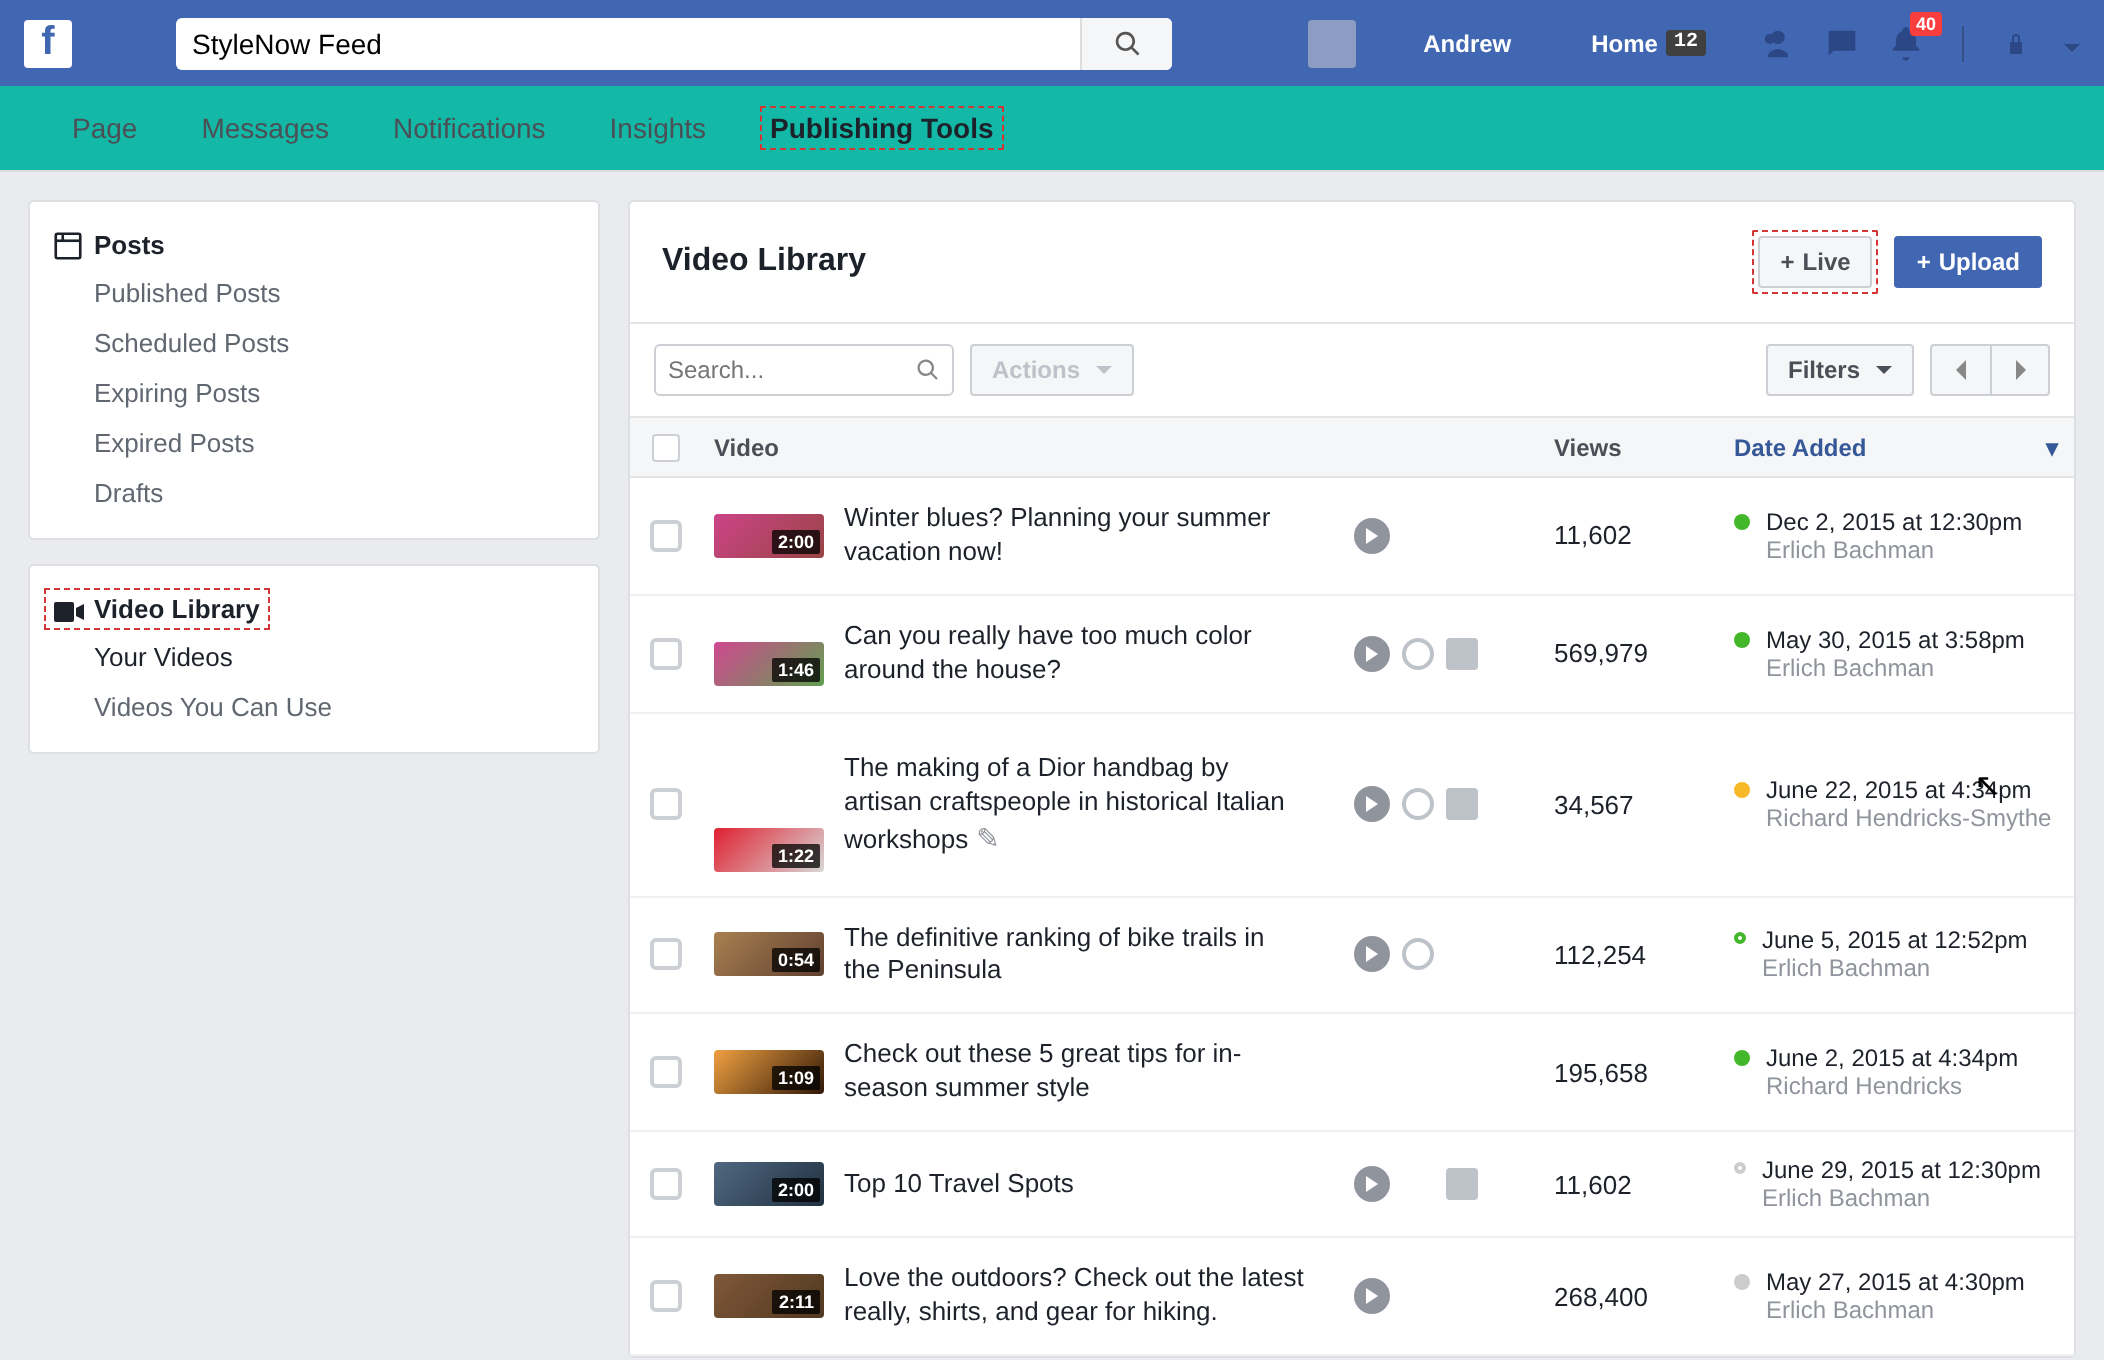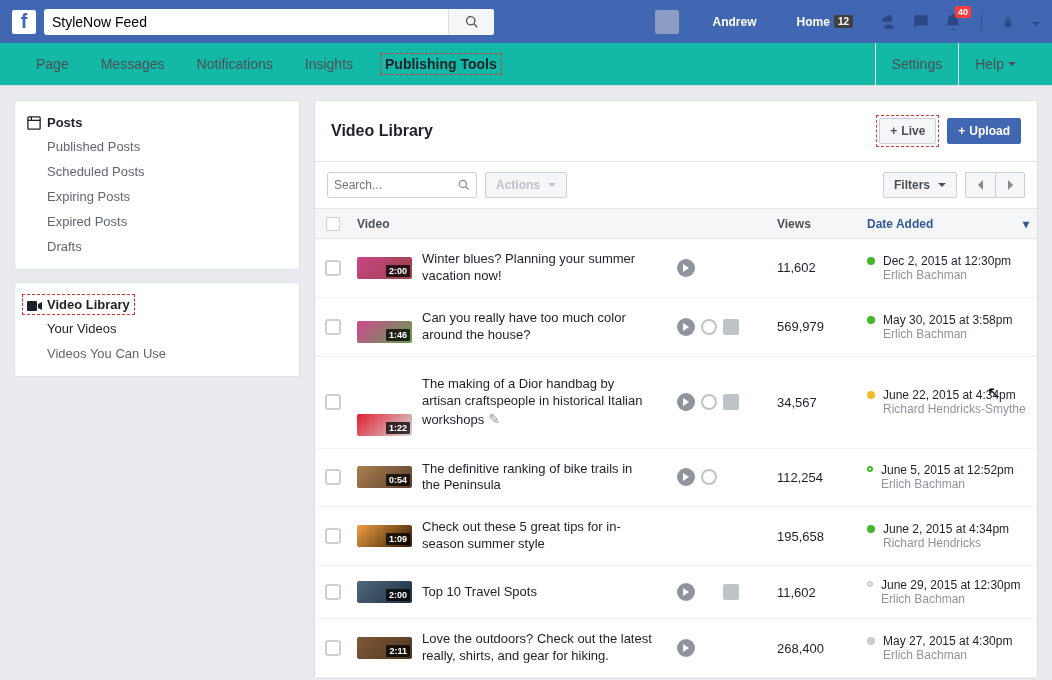--- a/index.html
+++ b/index.html
@@ -1,27 +1,27 @@
 <!DOCTYPE html>
 <html><head>
 <meta charset="utf-8">
 <style>
 * { margin: 0; padding: 0; box-sizing: border-box; }
 body { font-family: Helvetica, Arial, sans-serif; font-size: 13px; color: #1d2129; background: #e9ebee; width: 1052px; height: 680px; overflow: hidden; }
 
 
 .topbar { background: #4267b2; height: 43px; display: flex; align-items: center; padding: 0 12px; }
 .fb-logo { width: 24px; height: 24px; background: #fff; color: #4267b2; font-weight: bold; font-size: 20px; display: flex; align-items: center; justify-content: center; border-radius: 2px; margin-right: 8px; }
-.search-wrap { display: flex; align-items: center; background: #fff; border-radius: 3px; height: 26px; width: 450px; }
+.search-wrap { display: flex; align-items: center; background: #fff; border-radius: 3px; height: 26px; width: 498px; margin-left: 44px; }
 .search-input { border: none; padding: 0 8px; flex: 1; font-size: 14px; outline: none; background: transparent; }
 .search-btn { width: 46px; height: 26px; background: #f5f6f7; border-left: 1px solid #ddd; display: flex; align-items: center; justify-content: center; border-top-right-radius: 3px; border-bottom-right-radius: 3px; }
 .topbar-right { margin-left: auto; display: flex; align-items: center; gap: 8px; color: #fff; }
 .avatar-sm { width: 24px; height: 24px; background: #8b9dc3; border-radius: 2px; }
 .topbar-link { color: #fff; font-weight: 600; font-size: 12px; padding: 0 6px; cursor: pointer; display:flex;align-items:center;gap:4px;margin-left:20px;}
-.home-badge { background: #404040; color: #fff; font-size: 10px; padding: 1px 4px; border-radius: 2px; }
+.home-badge { background: #404040; color: #fff; font-size: 10px; padding: 1px 4px; border-radius: 2px; font-family: Liberation Mono, monospace; }
 .topbar-icons { display: flex; align-items: center; gap: 12px; margin-left: 12px; }
 .top-icon { color: #2b4785; position: relative; }
 .top-icon svg { fill: #2b4785; }
 .notif-badge { position: absolute; top: -6px; right: -8px; background: #fa3e3e; color: #fff; font-size: 9px; font-weight: bold; padding: 1px 3px; border-radius: 2px; }
 .divider-v { width: 1px; height: 18px; background: #355089; margin: 0 6px; }
 
 
 .tabsbar { background: #14b8a6; border-bottom: 1px solid #ddd; height: 43px; display: flex; align-items: center; padding: 7px 20px; }
 .tab { color: #4b4f56; font-size: 14px; padding: 0 16px; height: 43px; display: flex; align-items: center; cursor: pointer; }
 .tab.active { font-weight: 600; color: #1d2129; }
@@ -152,27 +152,20 @@
 <div class="tabsbar">
   <div id="tabs-left" style="display: flex;">
       <div class="tab">Page</div>
       <div class="tab">Messages</div>
       <div class="tab">Notifications</div>
       <div class="tab">Insights</div>
       <div class="tab active">
         <span class="dashed-box">Publishing Tools</span>
       </div>
     </div>
-  <div class="tabsbar-right">
-    <div class="tab">Settings</div>
-    <div class="tab">
-        <span>Help</span>
-        <span class="caret-down"></span>
-      </div>
-  </div>
 </div>
 
 <div class="layout">
   <div class="sidebar">
     <div class="side-card">
       <div class="side-head">
         <svg width="14" height="14" viewBox="0 0 16 16">
             <rect x="1" y="1" width="14" height="14" rx="1" fill="none" stroke="#1d2129" stroke-width="1.5"></rect>
             <line x1="1" y1="5" x2="15" y2="5" stroke="#1d2129" stroke-width="1.5"></line>
             <line x1="5" y1="1" x2="5" y2="5" stroke="#1d2129" stroke-width="1.5"></line>

